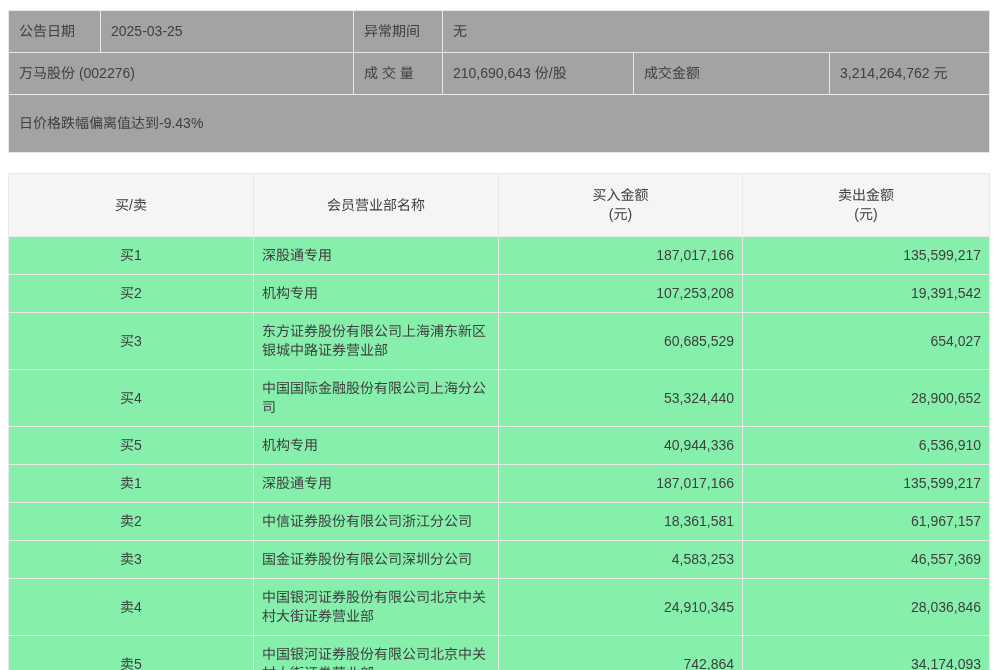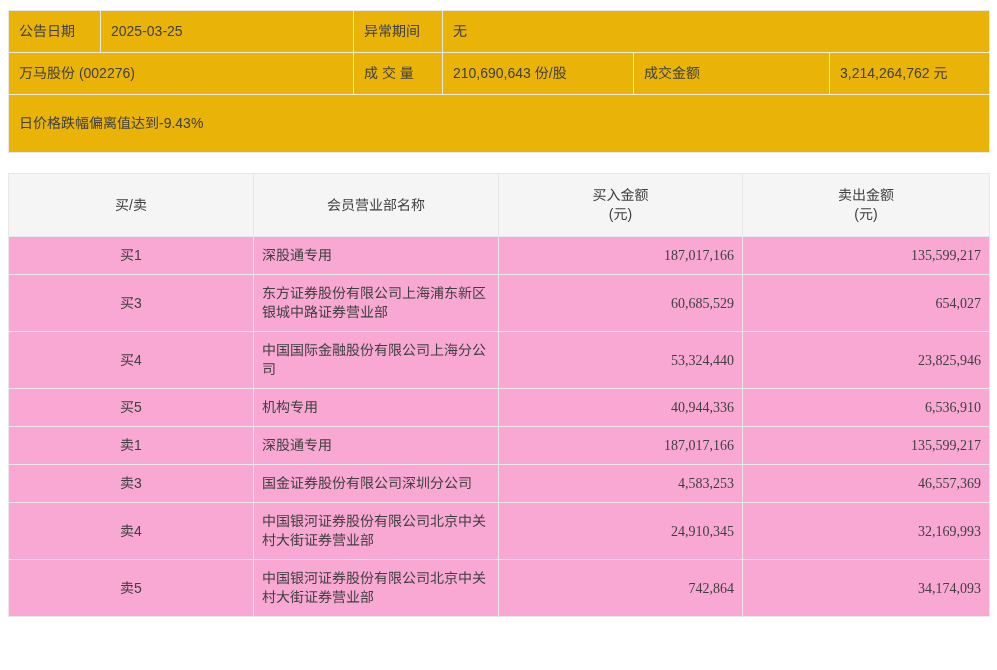--- a/index.html
+++ b/index.html
@@ -27,21 +27,21 @@
     table-layout: fixed;
     font-size: 14px;
     color: var(--text);
   }
 
   
   .info-panel td {
     border: 1px solid var(--border);
     padding: 11px 10px;
     line-height: 19px;
-    background: #eab308;
+    background: #a3a3a3;
     vertical-align: middle;
     white-space: nowrap;
     overflow: hidden;
     margin-top: 8px;
   }
   .info-panel .note-cell {
     padding: 19px 10px;
   }
   .info-panel { margin-bottom: 20px; }
 
@@ -52,26 +52,26 @@
     font-weight: normal;
     text-align: center;
     vertical-align: middle;
     padding: 12px 8px;
     line-height: 19px;
   }
   .lhb-table td {
     border: 1px solid var(--border);
     padding: 9px 8px;
     line-height: 19px;
-    background: #f9a8d4;
+    background: #86efac;
     vertical-align: middle;
   }
   .lhb-table td.side { text-align: center; }
   .lhb-table td.branch { text-align: left; word-break: break-all; }
-  .lhb-table td.amt { text-align: right; font-family: Liberation Serif, serif; }
+  .lhb-table td.amt { text-align: right; }
 </style>
 </head>
 <body>
 
 <div class="page">
 
   <table class="info-panel">
     <colgroup>
       <col style="width:92px">
         <col style="width:253px">
@@ -126,54 +126,66 @@
       </tr>
     </thead>
     <tbody>
       <tr>
         <td class="side">买1</td>
         <td class="branch">深股通专用</td>
         <td class="amt">187,017,166</td>
         <td class="amt">135,599,217</td>
       </tr>
       <tr>
+        <td class="side">买2</td>
+        <td class="branch">机构专用</td>
+        <td class="amt">107,253,208</td>
+        <td class="amt">19,391,542</td>
+      </tr>
+      <tr>
         <td class="side">买3</td>
         <td class="branch">东方证券股份有限公司上海浦东新区银城中路证券营业部</td>
         <td class="amt">60,685,529</td>
         <td class="amt">654,027</td>
       </tr>
       <tr>
         <td class="side">买4</td>
         <td class="branch">中国国际金融股份有限公司上海分公司</td>
         <td class="amt">53,324,440</td>
-        <td class="amt">23,825,946</td>
+        <td class="amt">28,900,652</td>
       </tr>
       <tr>
         <td class="side">买5</td>
         <td class="branch">机构专用</td>
         <td class="amt">40,944,336</td>
         <td class="amt">6,536,910</td>
       </tr>
       <tr>
         <td class="side">卖1</td>
         <td class="branch">深股通专用</td>
         <td class="amt">187,017,166</td>
         <td class="amt">135,599,217</td>
       </tr>
       <tr>
+        <td class="side">卖2</td>
+        <td class="branch">中信证券股份有限公司浙江分公司</td>
+        <td class="amt">18,361,581</td>
+        <td class="amt">61,967,157</td>
+      </tr>
+      <tr>
         <td class="side">卖3</td>
         <td class="branch">国金证券股份有限公司深圳分公司</td>
         <td class="amt">4,583,253</td>
         <td class="amt">46,557,369</td>
       </tr>
       <tr>
         <td class="side">卖4</td>
         <td class="branch">中国银河证券股份有限公司北京中关村大街证券营业部</td>
         <td class="amt">24,910,345</td>
-        <td class="amt">32,169,993</td>
+        <td class="amt">28,036,846</td>
       </tr>
       <tr>
         <td class="side">卖5</td>
         <td class="branch">中国银河证券股份有限公司北京中关村大街证券营业部</td>
         <td class="amt">742,864</td>
         <td class="amt">34,174,093</td>
       </tr>
     </tbody>
   </table>
 

